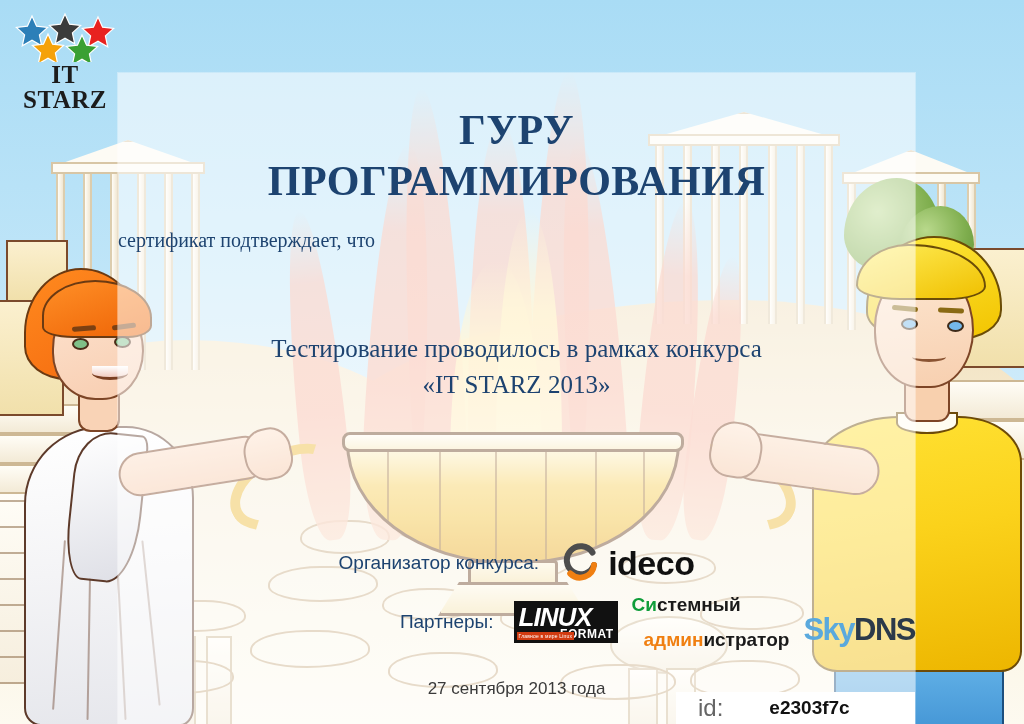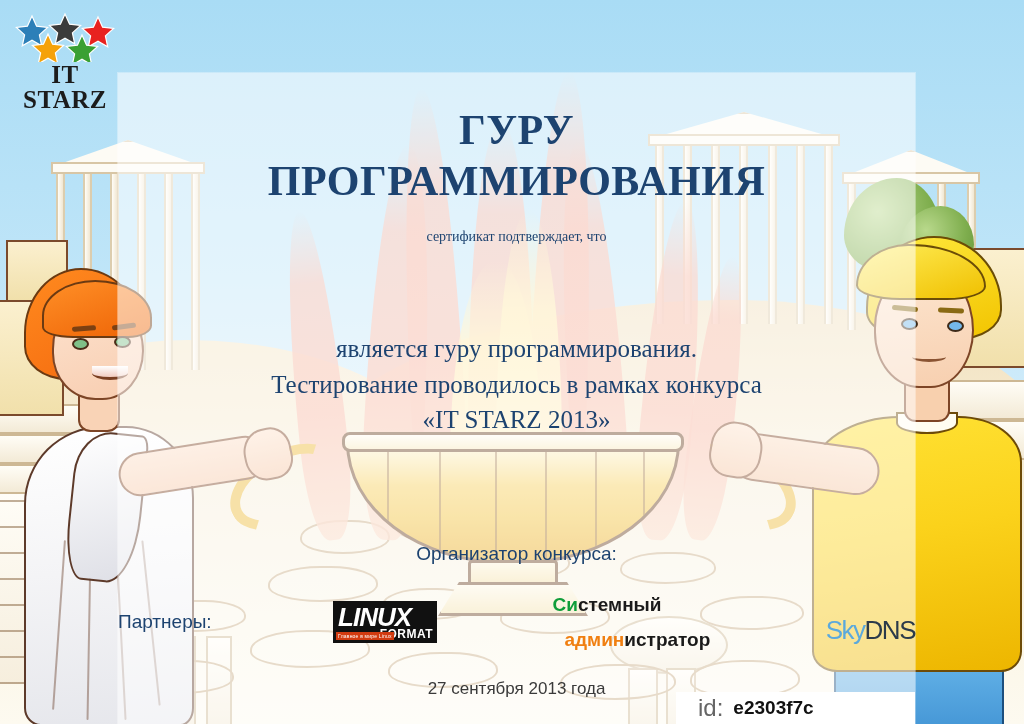--- a/index.html
+++ b/index.html
@@ -296,23 +296,23 @@
     color: #1d4370;
     line-height: 1.22;
     font-size: 42px;
     letter-spacing: 0.5px;
   }
   .title .l1 { display: block; font-size: 42px; }
   .title .l2 { display: block; font-size: 42px; }
 
   .subtitle {
     position: absolute; left: 0; right: 0; top: 156px;
-    text-align: center;
+    text-align: left;
     font-family: "Liberation Serif", serif;
-    font-size: 14px;
+    font-size: 20px;
     color: #1d4370;
   }
 
   .name {
     position: absolute; left: 0; right: 0; top: 192px;
     text-align: center;
     font-family: "Liberation Serif", serif;
     font-weight: bold;
     font-size: 44px;
     color: #1d4370;
@@ -340,21 +340,21 @@
   }
   .ideco { display: flex; align-items: center; gap: 7px; }
   .ideco-word {
     font-family: "Liberation Sans", sans-serif;
     font-weight: bold; font-size: 34px; color: #101010; letter-spacing: -0.5px;
   }
 
   
   .partners-row {
     position: absolute; left: 0; top: 522px; width: 797px;
-    display: flex; align-items: center; justify-content: space-between; gap: 14px;
+    display: flex; align-items: center; justify-content: flex-end; gap: 14px;
   }
   .partners-label {
     font-family: "Liberation Sans", sans-serif;
     font-size: 19px; color: #1d4370; margin-right: 6px;
   }
 
   .lf-logo {
     position: relative; width: 104px; height: 42px;
     background: #111; display: block;
   }
@@ -390,41 +390,41 @@
 
   .sysadm { line-height: 1.0; font-family: "Liberation Sans", sans-serif; font-weight: bold; }
   .sysadm .r1 { font-size: 19px; }
   .sysadm .r2 { font-size: 19px; margin-left: 12px; margin-top: 16px; }
   .sys-green { color: #0f9d3a; }
   .sys-orange { color: #f07f11; }
   .sys-dark { color: #1a1a1a; }
 
   .skydns {
     font-family: "Liberation Sans", sans-serif;
-    font-weight: normal; font-size: 26px; letter-spacing: -1.5px; margin-top: 16px;
+    font-weight: bold; font-size: 31px; letter-spacing: -1.5px; margin-top: 16px;
   }
   .sky-light { color: #5aa9dd; }
   .sky-dark { color: #2b3a4a; }
 
   .date {
     position: absolute; left: 0; right: 0; top: 606px;
     text-align: center;
     font-family: "Liberation Sans", sans-serif;
     font-size: 17px; color: #3a3a3a;
   }
 
   .idbox {
     position: absolute; right: 0; bottom: 0;
     width: 239px; height: 32px;
     background: #fff;
     display: flex; align-items: center; gap: 10px;
     padding-left: 22px;
   }
   .id-label { font-family: "Liberation Sans", sans-serif; font-size: 24px; color: #666; }
-  .id-value { font-family: "Liberation Sans", sans-serif; font-size: 19px; font-weight: bold; color: #111; }
+  .id-value { font-family: "Liberation Sans", sans-serif; font-size: 19px; font-weight: bold; color: #111; margin-left: 36px; }
 </style>
 </head>
 <body>
 
 <div id="cert">
 
   <div class="scene">
 
     <div class="hill"></div>
     <div class="hill2"></div>
@@ -590,27 +590,34 @@
 
     <div class="title">
       <span class="l1">ГУРУ</span>
       <span class="l2">ПРОГРАММИРОВАНИЯ</span>
     </div>
 
     <div class="subtitle">сертификат подтверждает, что</div>
 
 
     <div class="body">
-      <span>является гуру программирования.</span>
       <span>Тестирование проводилось в рамках конкурса</span>
       <span>«IT STARZ 2013»</span>
     </div>
 
     <div class="org-row">
       <div class="org-label">Организатор конкурса:</div>
+      <div class="ideco">
+        <svg width="40" height="40" viewBox="0 0 40 40">
+          <path d="M31.5 9.5 A14 14 0 1 0 33 22" fill="none" stroke="#4d4d4d" stroke-width="6" stroke-linecap="round"></path>
+          <path d="M33 22 A14 14 0 0 1 9.2 30.5" fill="none" stroke="#f07f11" stroke-width="6" stroke-linecap="round"></path>
+          <path d="M9.2 30.5 A14 14 0 0 0 31.5 9.5" fill="none" stroke="#f07f11" stroke-width="6" stroke-linecap="round" opacity="0"></path>
+        </svg>
+        <div class="ideco-word">ideco</div>
+      </div>
     </div>
 
     <div class="partners-row">
       <div class="partners-label">Партнеры:</div>
 
       <div class="lf-logo">
         <div class="lf-name">LINUX</div>
         <div class="lf-format">FORMAT</div>
         <div class="lf-tag">Главное в мире Linux</div>
       </div>

